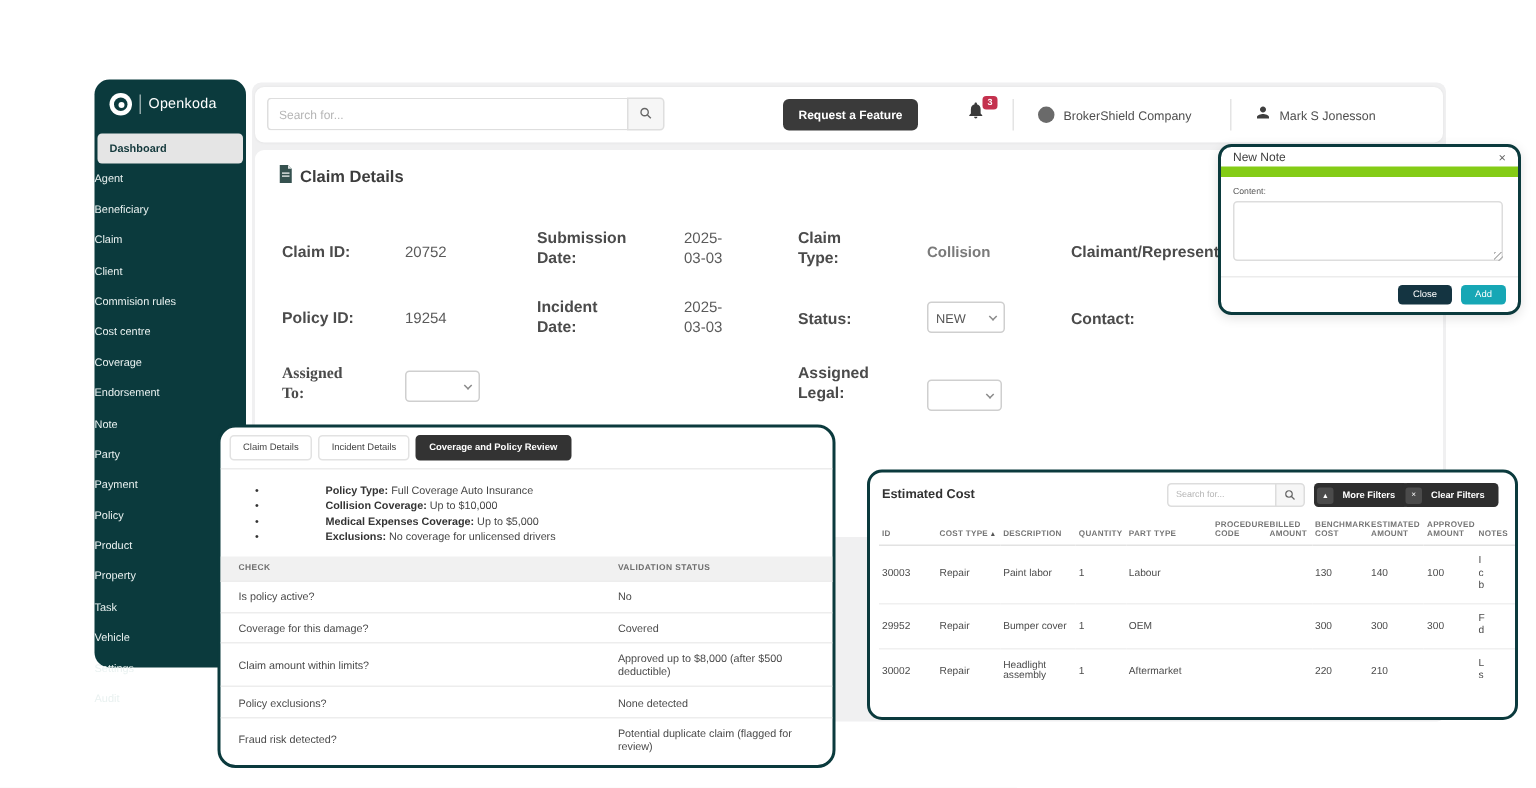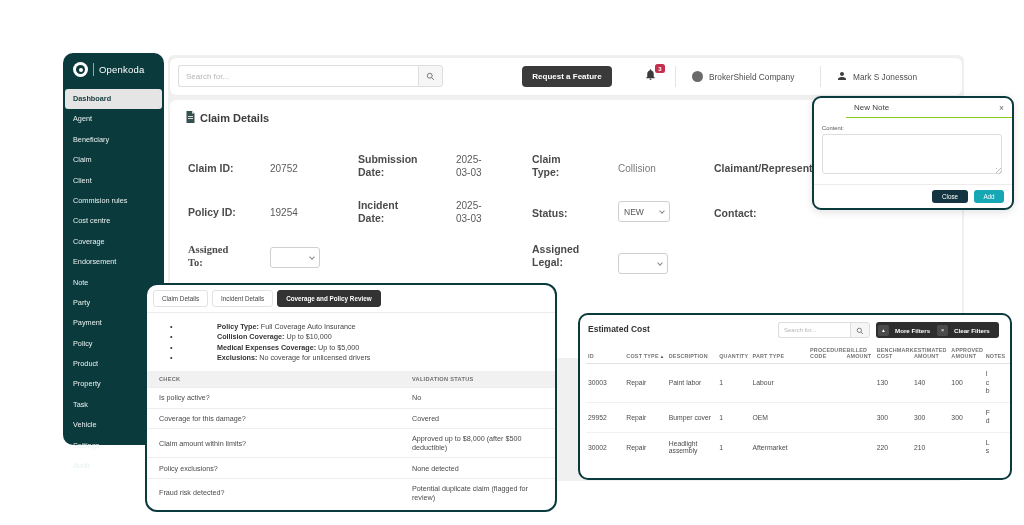--- a/index.html
+++ b/index.html
@@ -11,21 +11,21 @@
 
   
   .sidebar { left:63px; top:53px; width:101px; height:392px; background:#0b3a3d; border-radius:10px; z-index:3; }
   .logo-row { display:flex; align-items:center; padding:9px 0 4px 10px; }
   .donut { width:15px; height:15px; border-radius:50%; background:#ffffff; display:flex; align-items:center; justify-content:center; }
   .donut-in { width:9px; height:9px; border-radius:50%; background:#0b3a3d; display:flex; align-items:center; justify-content:center; }
   .donut-core { width:4px; height:4px; border-radius:50%; background:#ffffff; }
   .logo-div { width:1px; height:13px; background:rgba(255,255,255,.55); margin:0 5px; }
   .logo-text { color:#ffffff; font-size:9.5px; letter-spacing:.2px; }
   .side-menu { margin-top:8px; }
-  .side-item { height:20.4px; line-height:20.4px; padding-left:10px; font-size:7.3px; color:#e9f1f0; cursor:pointer; white-space:nowrap; }
+  .side-item { height:20.4px; line-height:20.4px; font-size:7.3px; color:#e9f1f0; cursor:pointer; white-space:nowrap; }
   .side-item.active { background:#e5e5e5; color:#14393c; border-radius:3px; margin:0 2px; padding-left:8px; font-weight:bold; }
 
   
   .topbar { left:170px; top:58px; width:792px; height:37px; background:#ffffff; border-radius:6px; box-shadow:0 0 2px rgba(0,0,0,.06); z-index:2; }
   .search-input { position:absolute; left:8px; top:7px; width:240px; height:22px; border:1px solid #dedede; border-right:none; border-radius:3px 0 0 3px; font-size:8px; padding-left:7px; color:#555; outline:none; font-family:inherit; }
   .search-input::placeholder { color:#b5b5b5; }
   .search-btn { position:absolute; left:248px; top:7px; width:25px; height:22px; border:1px solid #dedede; border-radius:0 3px 3px 0; background:#f6f6f6; display:flex; align-items:center; justify-content:center; cursor:pointer; }
   .request-btn { position:absolute; left:352px; top:8px; width:90px; height:21px; background:#3a3a3a; border-radius:4px; color:#fff; font-size:8px; font-weight:600; display:flex; align-items:center; justify-content:center; cursor:pointer; }
   .bell-wrap { position:absolute; left:474px; top:9px; width:24px; height:20px; cursor:pointer; }
   .badge { position:absolute; left:11px; top:-3px; min-width:10px; height:9px; background:#c4314e; border-radius:2.5px; color:#fff; font-size:6px; font-weight:bold; display:flex; align-items:center; justify-content:center; padding:0 1px; }
@@ -43,21 +43,21 @@
   .f-label { position:absolute; font-size:10.5px; font-weight:600; color:#4b4b4b; line-height:13px; }
   .f-value { position:absolute; font-size:10px; color:#5a5a5a; line-height:13px; }
   .f-muted { color:#7a7a7a; }
   .sel { position:absolute; border:1px solid #cfcfcf; border-radius:3px; background:#fff; display:flex; align-items:center; font-size:8.5px; color:#555; padding:0 5px; cursor:pointer; }
   .sel .chev { margin-left:auto; }
   .chev { width:4px; height:4px; border-right:1.2px solid #8a8a8a; border-bottom:1.2px solid #8a8a8a; transform:rotate(45deg); display:inline-block; margin-top:-2px; }
   .bg-frag { left:525px; top:327px; font-size:8.5px; color:#8c8c8c; z-index:4; }
 
   
   .note-pop { left:812px; top:96px; width:202px; height:114px; background:#fff; border:2.5px solid #0b3a3d; border-radius:9px; z-index:40; box-shadow:0 2px 8px rgba(0,0,0,.12); }
-  .note-head { height:20px; border-bottom:1px solid #84cc16; display:flex; align-items:center; padding:0 8px;margin-left:32px; }
+  .note-head { height:20px; border-bottom:7px solid #84cc16; display:flex; align-items:center; padding:0 8px; }
   .note-title { font-size:8px; color:#3e3e3e; }
   .note-x { margin-left:auto; font-size:8.5px; color:#666; cursor:pointer; }
   .note-content-label { position:absolute; left:8px; top:27px; font-size:5.8px; color:#555; }
   .note-textarea { position:absolute; left:8px; top:36px; width:180px; height:40px; border:1px solid #ddd; border-radius:3px; resize:none; outline:none; font-family:inherit; font-size:7px; }
   .note-grip { position:absolute; right:10px; top:70px; width:6px; height:6px; background:repeating-linear-gradient(135deg,#bbb 0 1px,transparent 1px 3px); }
   .note-foot { position:absolute; left:0; bottom:0; width:100%; height:24px; border-top:1px solid #ececec; display:flex; align-items:center; justify-content:flex-end; padding:0 8px; gap:6px; }
   .btn-close { width:36px; height:13px; background:#143441; border-radius:3px; color:#fff; font-size:6.3px; display:flex; align-items:center; justify-content:center; cursor:pointer; }
   .btn-add { width:30px; height:13px; background:#16a7b5; border-radius:3px; color:#fff; font-size:6.3px; display:flex; align-items:center; justify-content:center; cursor:pointer; }
 
   
@@ -167,21 +167,21 @@
           <rect x="5" y="14" width="10" height="1.6" fill="#fff"></rect>
         </svg></span>
     <span class="card-title-text">Claim Details</span>
   </div>
 
   <div class="f-label" style="left:18px; top:62px;">Claim ID:</div>
   <div class="f-value" style="left:100px; top:62px;">20752</div>
   <div class="f-label" style="left:188px; top:53px; width:62px;">Submission Date:</div>
   <div class="f-value" style="left:286px; top:53px; width:40px; overflow-wrap:break-word;">2025-03-03</div>
   <div class="f-label" style="left:362px; top:53px; width:40px;">Claim Type:</div>
-  <div class="f-value f-muted" style="left:448px; top:62px;">Collision</div>
+  <div class="f-value f-muted" style="left:448px; top:62px;font-weight:bold;">Collision</div>
   <div class="f-label" style="left:544px; top:62px; width:170px; white-space:nowrap;">Claimant/Representa</div>
 
   <div class="f-label" style="left:18px; top:106px;">Policy ID:</div>
   <div class="f-value" style="left:100px; top:106px;">19254</div>
   <div class="f-label" style="left:188px; top:99px; width:58px;">Incident Date:</div>
   <div class="f-value" style="left:286px; top:99px; width:40px; overflow-wrap:break-word;">2025-03-03</div>
   <div class="f-label" style="left:362px; top:107px;">Status:</div>
   <div class="sel" style="left:448px; top:101px; width:52px; height:21px;">
     <span>NEW</span>
     <span class="chev"></span>

